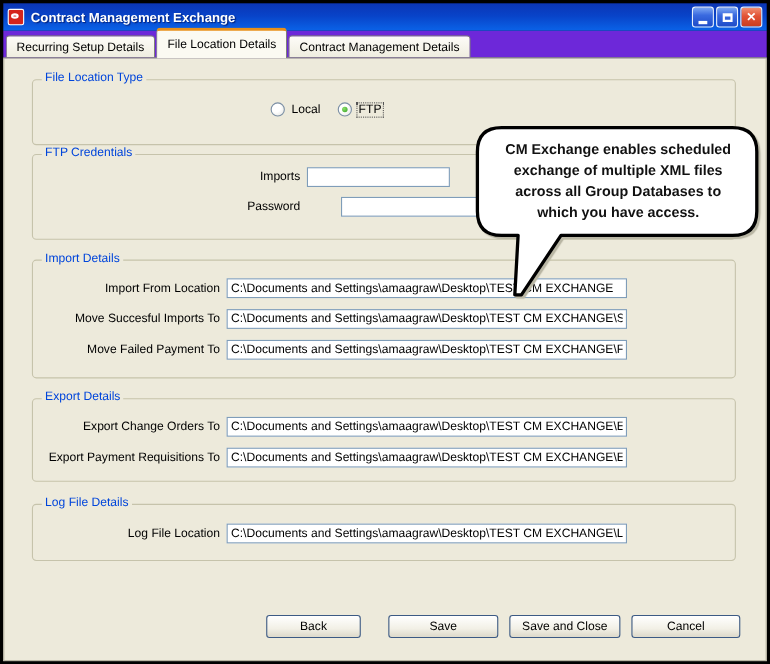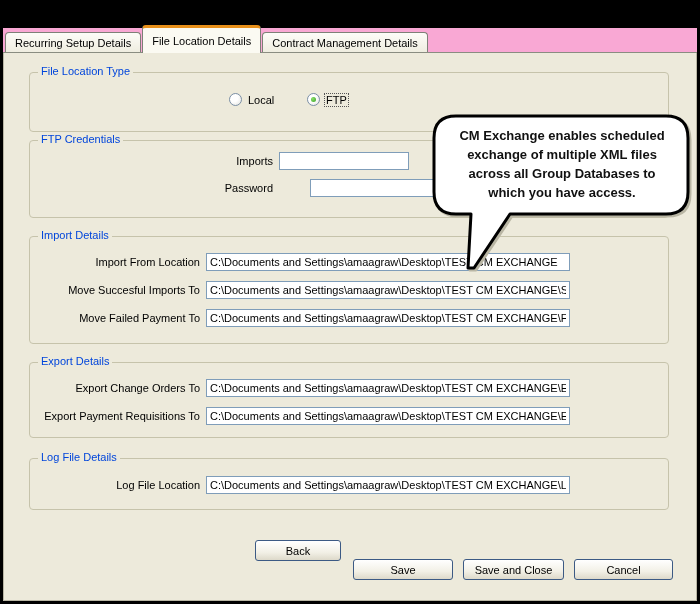--- a/index.html
+++ b/index.html
@@ -29,21 +29,21 @@
     border:1px solid #E8F0FC;display:flex;align-items:center;justify-content:center;
     color:#fff;font-size:11px;font-weight:bold;cursor:default;flex:0 0 auto;
     background:linear-gradient(180deg,#7CA7F2 0%,#3A6AE0 40%,#1E4BC8 100%);
   }
   .winbtn.close{background:linear-gradient(180deg,#F09072 0%,#E25335 45%,#C93C20 100%);}
   .min-glyph{width:8px;height:3px;background:#fff;margin-top:9px;}
   .max-glyph{width:9px;height:8px;border:2px solid #fff;border-top-width:3px;}
   
   .tabstrip{
     position:absolute;left:3px;top:28px;right:3px;height:25px;
-    background:#f9a8d4;display:flex;align-items:flex-end;padding-left:2px;
+    background:#6d28d9;display:flex;align-items:flex-end;padding-left:2px;
     border-bottom:1px solid #8A8D81;
   }
   .tab{
     height:20px;border:1px solid #7E8077;border-bottom:none;
     border-radius:4px 4px 0 0;padding:0 9px;font-size:11px;color:#000;
     display:flex;align-items:center;margin-right:1px;
     background:linear-gradient(180deg,#FDFCF8 0%,#EFEDE0 100%);
     position:relative;cursor:default;white-space:nowrap;
   }
   .tab.active{
@@ -94,20 +94,35 @@
     background:linear-gradient(180deg,#FFFFFF 0%,#F2F0E6 60%,#DDD9CA 100%);
     font-size:11px;color:#000;display:flex;align-items:center;justify-content:center;
     cursor:default;
   }
 </style>
 </head>
 <body>
 
 <div class="window">
 
+  <div class="titlebar">
+    <div class="app-icon">
+        <span></span>
+      </div>
+    <div class="title-text">Contract Management Exchange</div>
+    <div class="winbtn">
+        <span class="min-glyph"></span>
+      </div>
+    <div class="winbtn">
+        <span class="max-glyph"></span>
+      </div>
+    <div class="winbtn close">
+        <span>✕</span>
+      </div>
+  </div>
 
   <div class="tabstrip">
     <div class="tab">Recurring Setup Details</div>
     <div class="tab active">File Location Details</div>
     <div class="tab">Contract Management Details</div>
   </div>
 
   <div class="content">
 
     <div class="groupbox" style="left:25px;top:19px;width:640px;height:60px;text-decoration:underline;">
@@ -123,21 +138,21 @@
     </div>
 
     <div class="groupbox" style="left:25px;top:405px;width:640px;height:52px;">
       <span class="group-title">Log File Details</span>
     </div>
 
     <div class="groupbox" style="left:25px;top:309px;width:640px;height:76px;">
       <span class="group-title">Export Details</span>
     </div>
 
-    <div class="radio-opt" style="left:225px;top:40px;">
+    <div class="radio-opt" style="left:242px;top:40px;">
       <span class="radio-circle"></span>
       <span class="radio-label">Local</span>
     </div>
     <div class="radio-opt" style="left:303px;top:40px;">
       <span class="radio-circle">
           <span class="radio-dot"></span>
         </span>
       <span class="radio-label focused">FTP</span>
     </div>
 
@@ -182,19 +197,19 @@
         <path d="M32 6 h210 q22 0 22 22 v54 q0 22 -22 22 h-156 l-36 54 l-6 0 l3 -54 h-15 q-22 0 -22 -22 v-54 q0 -22 22 -22 z" fill="#FFFFFF" stroke="#000000" stroke-width="3" stroke-linejoin="round"></path>
       </svg>
       <div class="callout-text">
         <span>CM Exchange enables scheduled</span>
         <span>exchange of multiple XML files</span>
         <span>across all Group Databases to</span>
         <span>which you have access.</span>
       </div>
     </div>
 
-    <button class="btn" style="left:238px;top:487px;width:86px;margin-left:13px;">Back</button>
+    <button class="btn" style="left:238px;top:506px;width:86px;">Back</button>
     <button class="btn" style="left:349px;top:506px;width:100px;">Save</button>
     <button class="btn" style="left:459px;top:506px;width:101px;">Save and Close</button>
     <button class="btn" style="left:570px;top:506px;width:99px;">Cancel</button>
 
   </div>
 </div>
 
 </body></html>

